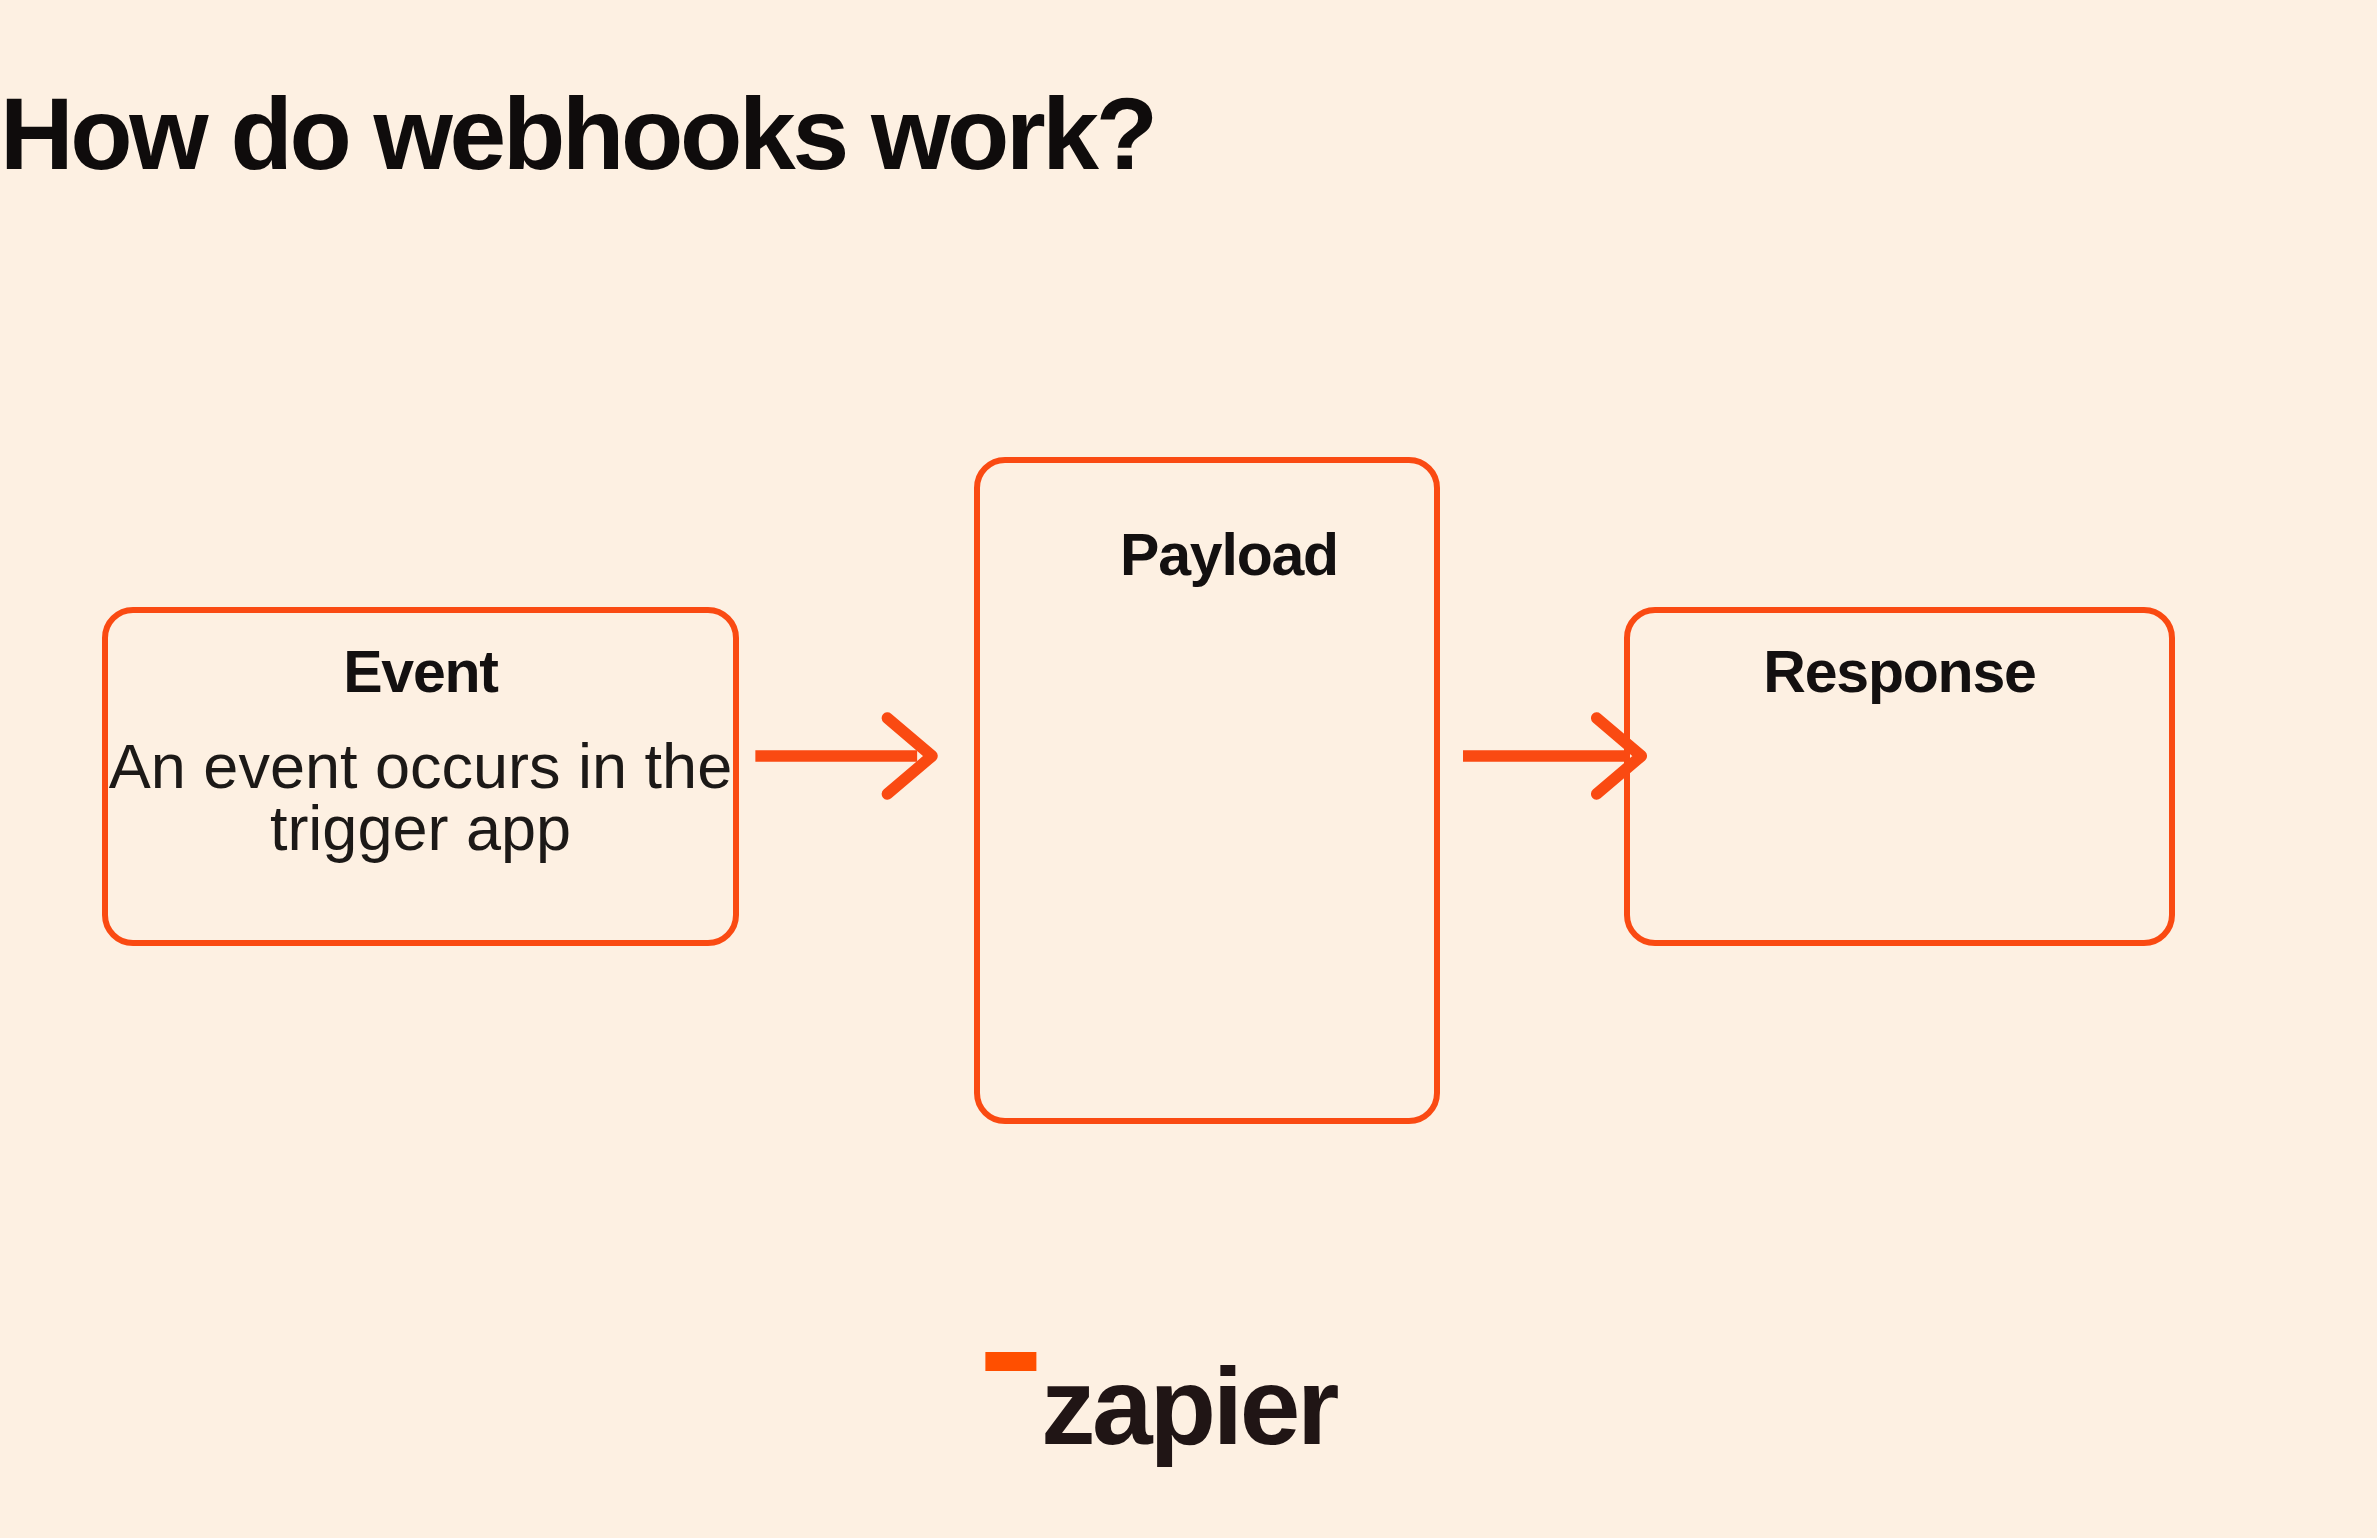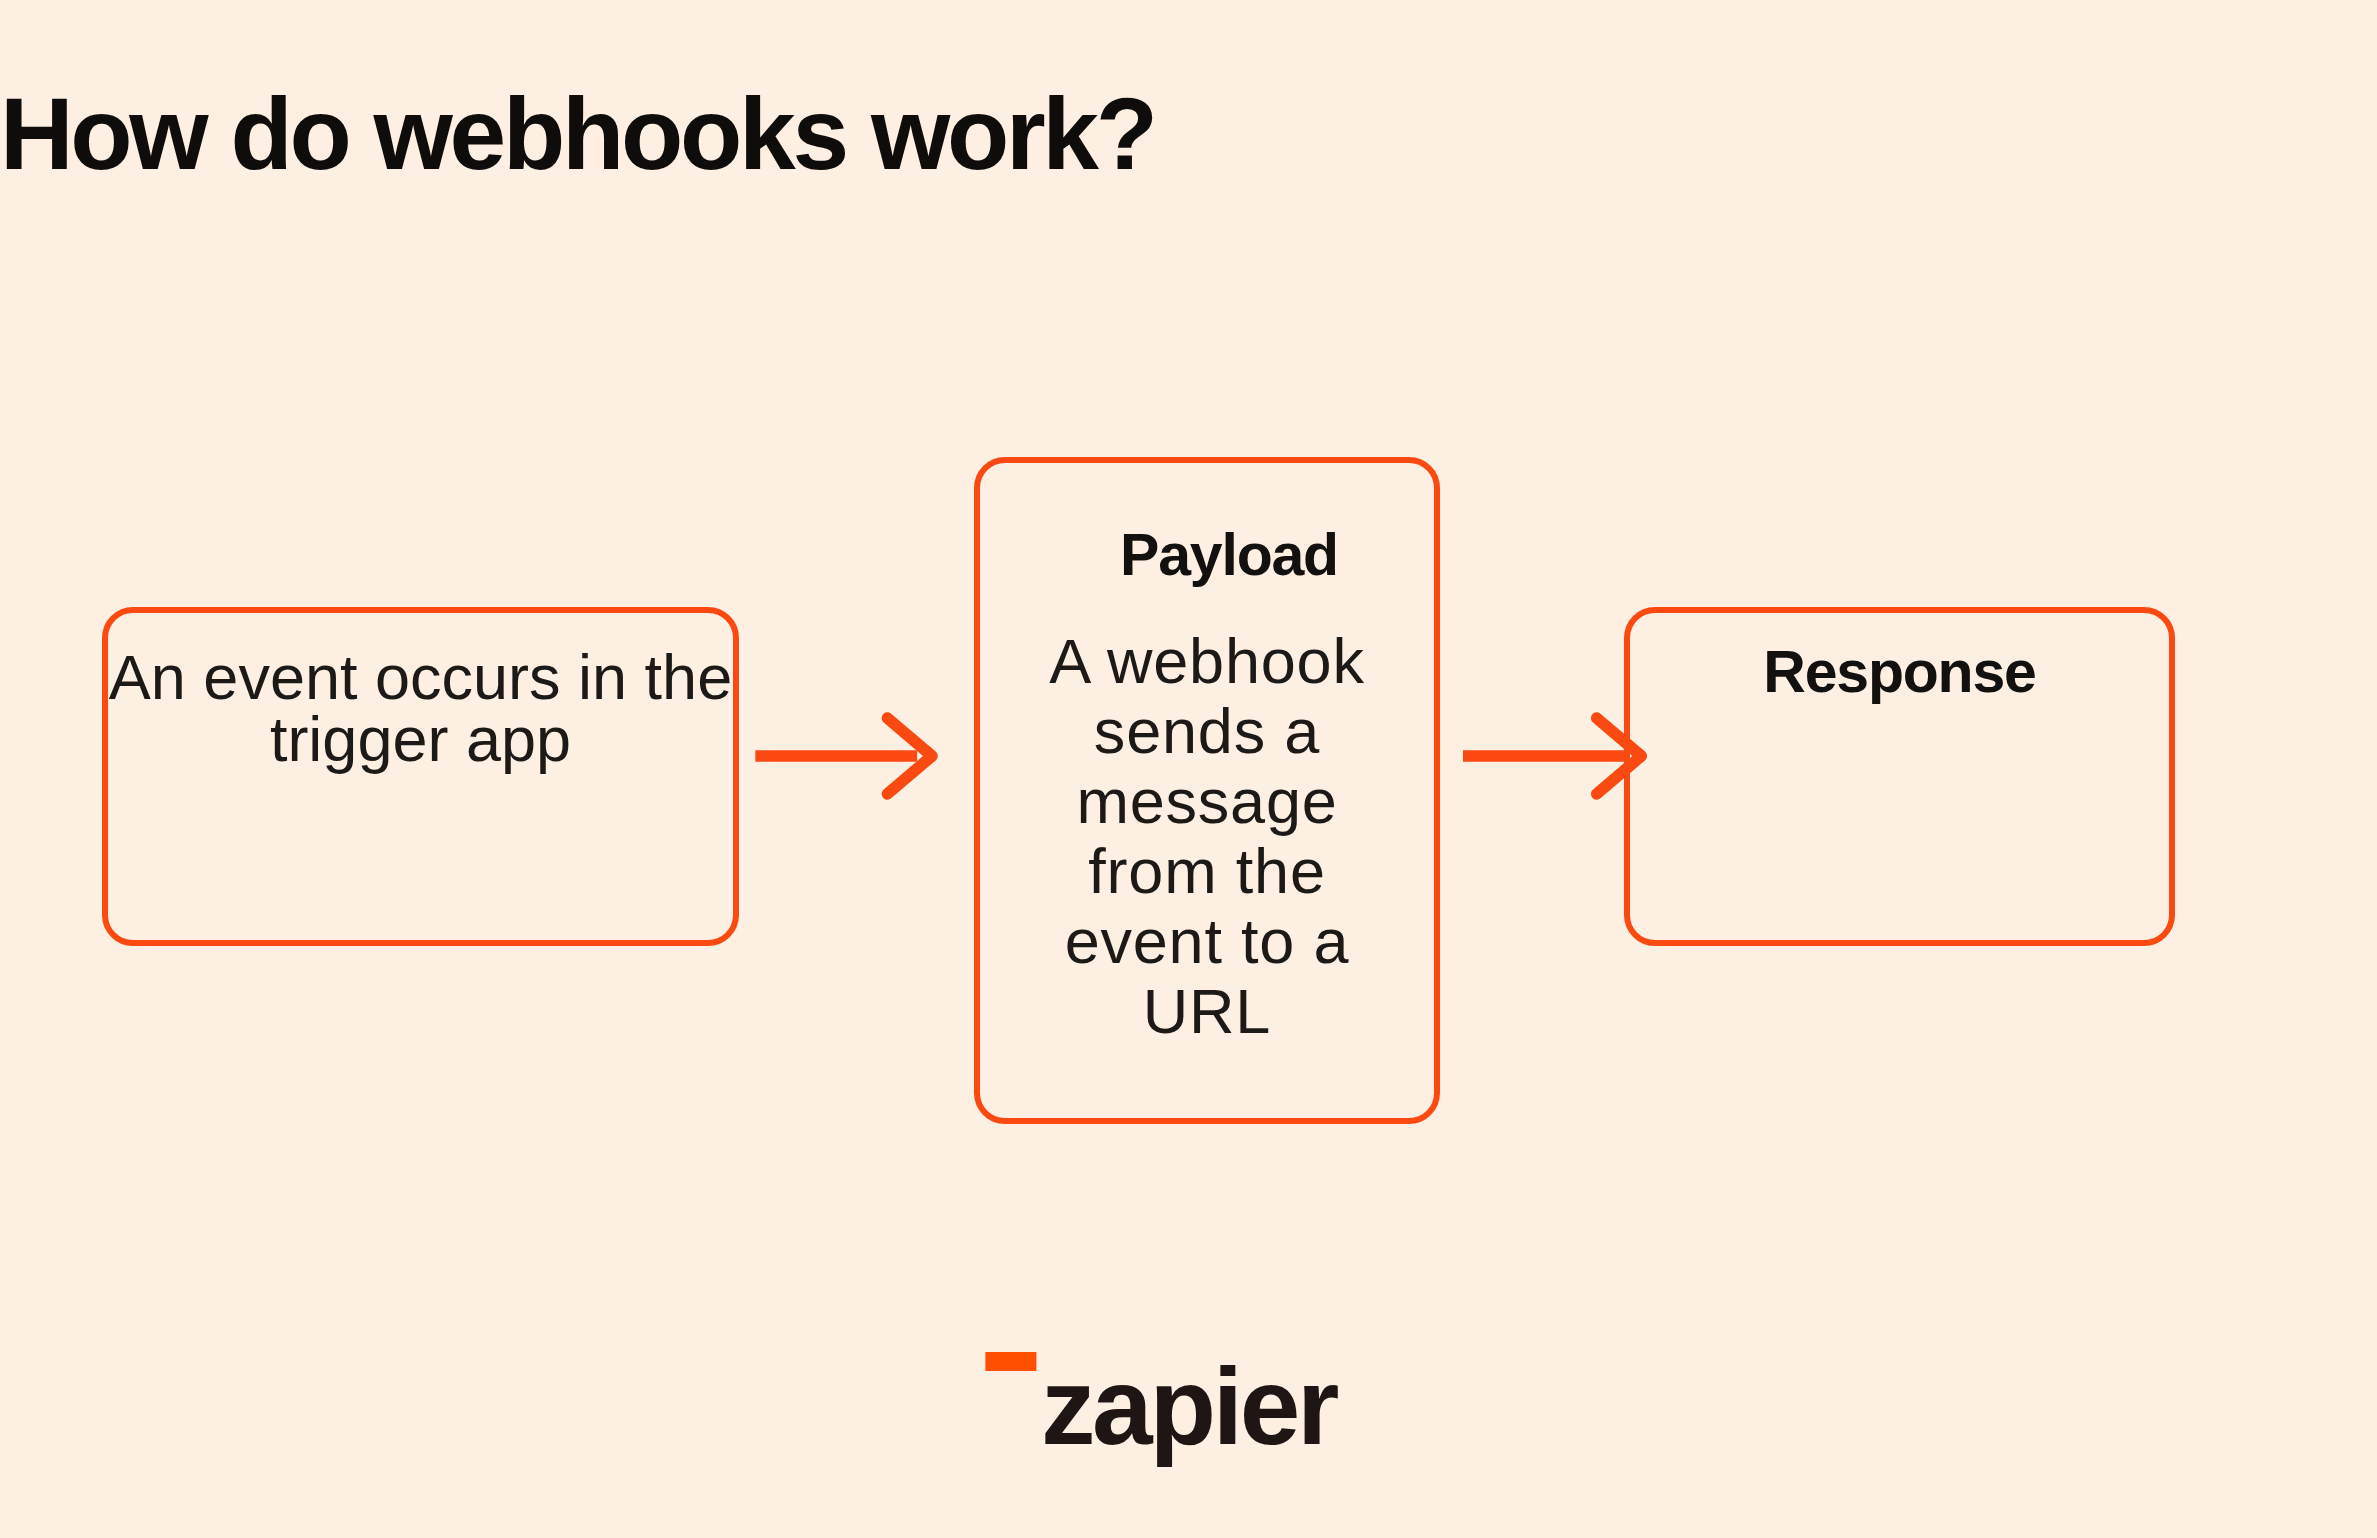--- a/index.html
+++ b/index.html
@@ -110,39 +110,34 @@
   }
 </style>
 </head>
 <body>
 
 <div class="canvas">
 
   <h1 class="title">How do webhooks work?</h1>
 
   <div class="step-box box-event">
+    <h2>Event</h2>
     <p>An event occurs in the
 trigger app</p>
   </div>
 
   <svg class="arrow arrow-1" viewBox="0 0 236 126">
     <g fill="none" stroke="#FA4A12" stroke-width="14">
       <path d="M10 63 H206" stroke-linecap="butt"></path>
       <path d="M170 17 L224 63 L170 109" stroke-linecap="round" stroke-linejoin="round"></path>
     </g>
   </svg>
 
   <div class="step-box box-payload">
     <h2>Payload</h2>
-    <p>A webhook
-sends a
-message
-from the
-event to a
-URL</p>
   </div>
 
   <svg class="arrow arrow-2" viewBox="0 0 236 126">
     <g fill="none" stroke="#FA4A12" stroke-width="14">
       <path d="M12 63 H210" stroke-linecap="butt"></path>
       <path d="M174 17 L228 63 L174 109" stroke-linecap="round" stroke-linejoin="round"></path>
     </g>
   </svg>
 
   <div class="step-box box-response">

